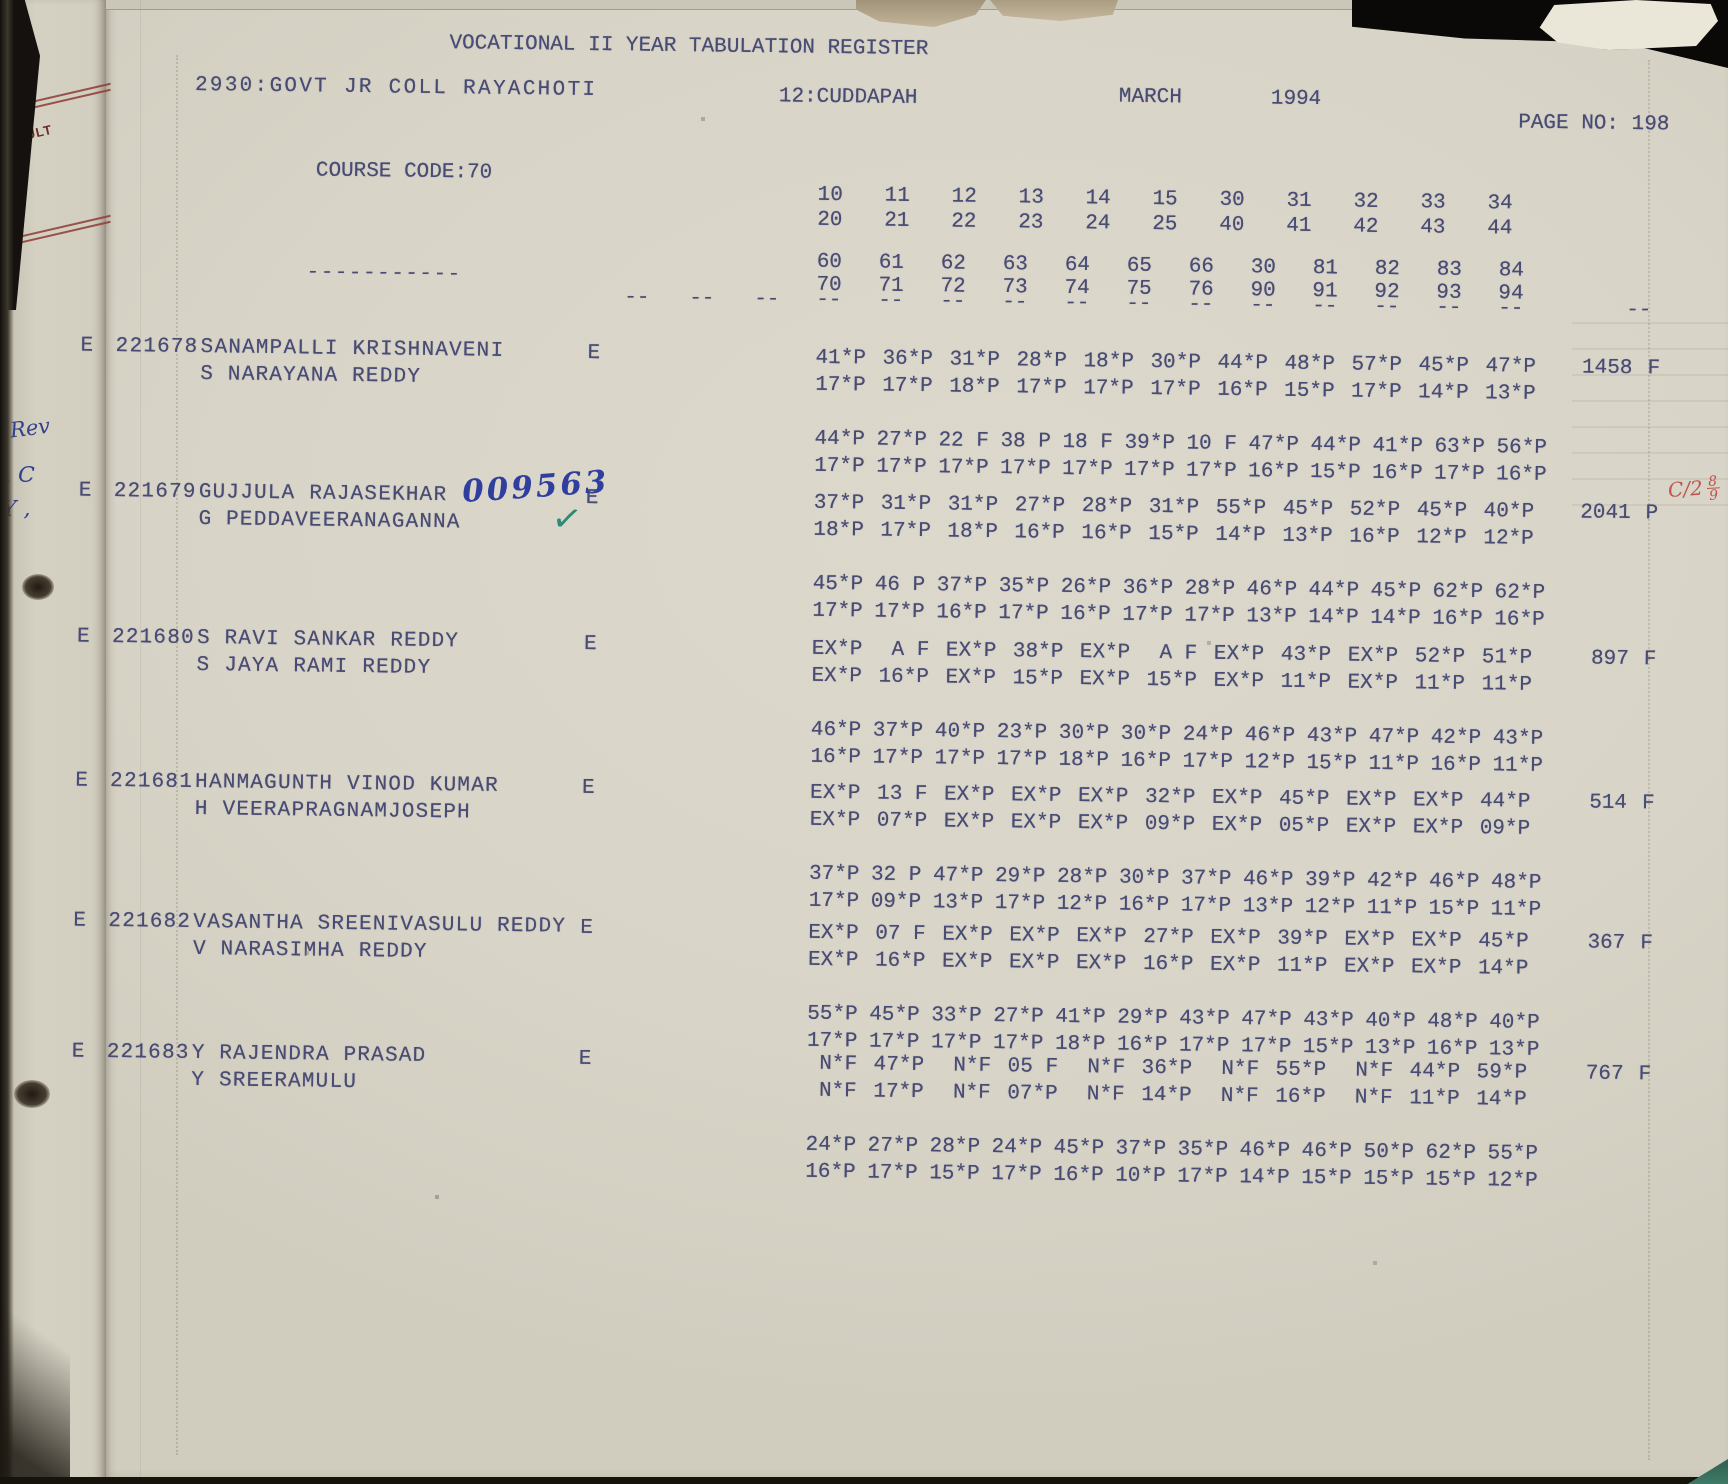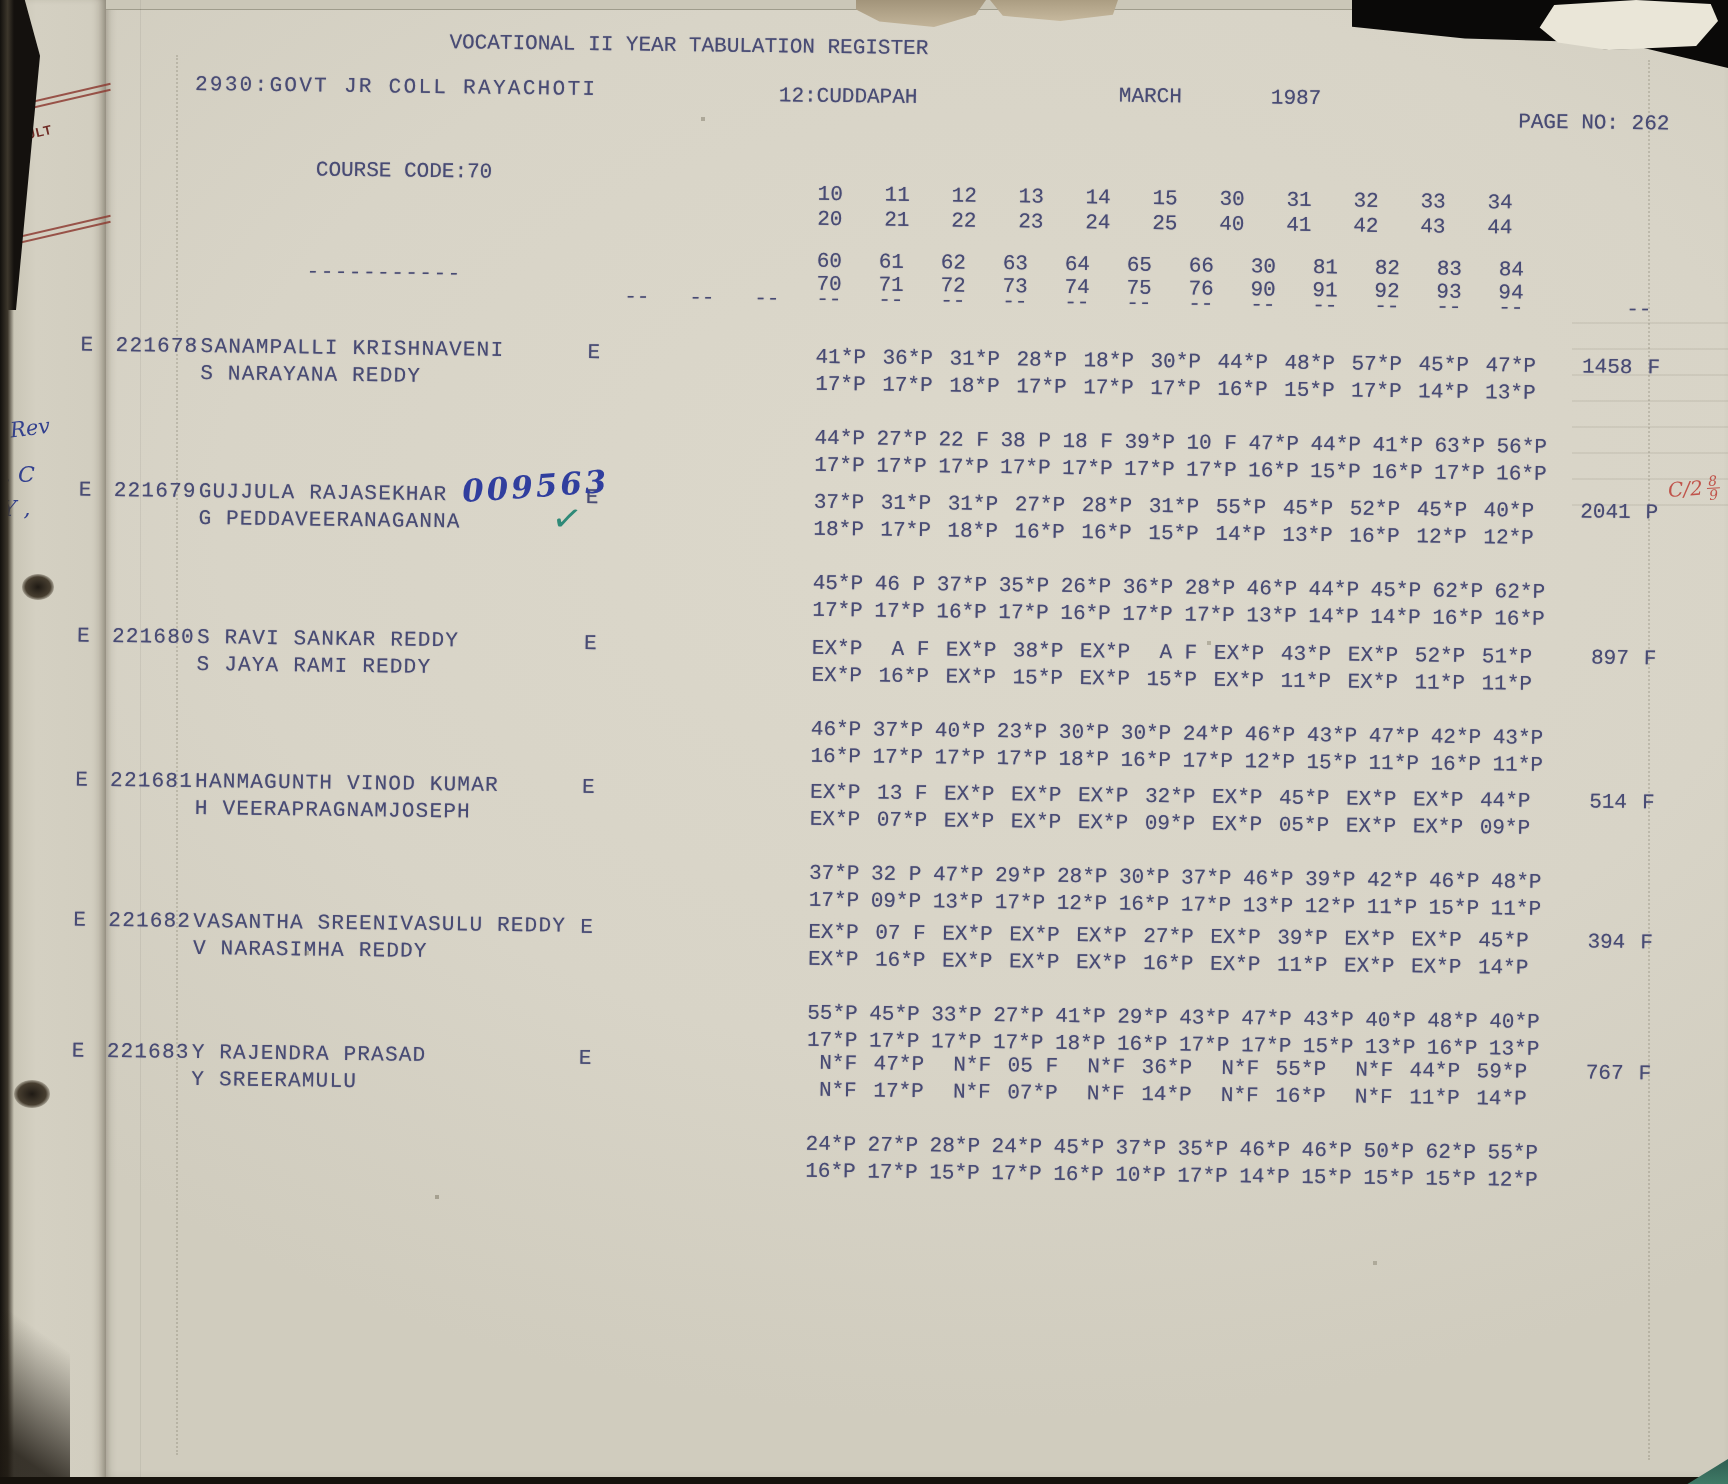--- a/index.html
+++ b/index.html
@@ -112,23 +112,23 @@
 
   <div class="left-dark-top"></div>
   <div class="left-edge"></div>
   <div class="left-dark-bottom"></div>
 
   <div class="typed">
     <div class="t" style="left:450px;top:27px;">VOCATIONAL II YEAR TABULATION REGISTER</div>
     <div class="t ls23" style="left:196px;top:72px;">2930:GOVT JR COLL RAYACHOTI</div>
     <div class="t" style="left:780px;top:76px;">12:CUDDAPAH</div>
     <div class="t" style="left:1120px;top:72px;">MARCH</div>
-    <div class="t" style="left:1272px;top:72px;">1987</div>
+    <div class="t" style="left:1272px;top:72px;">1994</div>
     <div class="t" style="left:1444px;top:70px;">
-      <span>PAGE NO:</span><span> </span><span>262</span>
+      <span>PAGE NO:</span><span> </span><span>198</span>
     </div>
     <div class="t" style="left:318px;top:156px;">COURSE CODE:70</div>
     <div class="t" style="left:310px;top:258px;letter-spacing:1.5px;">-----------</div>
     <div id="gen">
         <div class="t" style="left: 820px; top: 174px;"><span class="cell" style="width: 67px;">10</span><span class="cell" style="width: 67px;">11</span><span class="cell" style="width: 67px;">12</span><span class="cell" style="width: 67px;">13</span><span class="cell" style="width: 67px;">14</span><span class="cell" style="width: 67px;">15</span><span class="cell" style="width: 67px;">30</span><span class="cell" style="width: 67px;">31</span><span class="cell" style="width: 67px;">32</span><span class="cell" style="width: 67px;">33</span><span class="cell" style="width: 67px;">34</span></div>
         <div class="t" style="left: 820px; top: 199px;"><span class="cell" style="width: 67px;">20</span><span class="cell" style="width: 67px;">21</span><span class="cell" style="width: 67px;">22</span><span class="cell" style="width: 67px;">23</span><span class="cell" style="width: 67px;">24</span><span class="cell" style="width: 67px;">25</span><span class="cell" style="width: 67px;">40</span><span class="cell" style="width: 67px;">41</span><span class="cell" style="width: 67px;">42</span><span class="cell" style="width: 67px;">43</span><span class="cell" style="width: 67px;">44</span></div>
         <div class="t" style="left: 820px; top: 241px;"><span class="cell" style="width: 62px;">60</span><span class="cell" style="width: 62px;">61</span><span class="cell" style="width: 62px;">62</span><span class="cell" style="width: 62px;">63</span><span class="cell" style="width: 62px;">64</span><span class="cell" style="width: 62px;">65</span><span class="cell" style="width: 62px;">66</span><span class="cell" style="width: 62px;">30</span><span class="cell" style="width: 62px;">81</span><span class="cell" style="width: 62px;">82</span><span class="cell" style="width: 62px;">83</span><span class="cell" style="width: 62px;">84</span></div>
         <div class="t" style="left: 820px; top: 264px;"><span class="cell" style="width: 62px;">70</span><span class="cell" style="width: 62px;">71</span><span class="cell" style="width: 62px;">72</span><span class="cell" style="width: 62px;">73</span><span class="cell" style="width: 62px;">74</span><span class="cell" style="width: 62px;">75</span><span class="cell" style="width: 62px;">76</span><span class="cell" style="width: 62px;">90</span><span class="cell" style="width: 62px;">91</span><span class="cell" style="width: 62px;">92</span><span class="cell" style="width: 62px;">93</span><span class="cell" style="width: 62px;">94</span></div>
         <div class="t" style="left: 628px; top: 279px;"><span class="cell" style="width: 65px;">--</span><span class="cell" style="width: 65px;">--</span><span class="cell" style="width: 65px;">--</span></div>
         <div class="t" style="left: 820px; top: 279px;"><span class="cell" style="width: 62px;">--</span><span class="cell" style="width: 62px;">--</span><span class="cell" style="width: 62px;">--</span><span class="cell" style="width: 62px;">--</span><span class="cell" style="width: 62px;">--</span><span class="cell" style="width: 62px;">--</span><span class="cell" style="width: 62px;">--</span><span class="cell" style="width: 62px;">--</span><span class="cell" style="width: 62px;">--</span><span class="cell" style="width: 62px;">--</span><span class="cell" style="width: 62px;">--</span><span class="cell" style="width: 62px;">--</span></div>
@@ -179,21 +179,21 @@
         <div class="t" style="left: 1652px; top: 772px;">F</div>
         <div class="t" style="left: 85px; top: 909px;">E</div>
         <div class="t ls12" style="left: 120px; top: 909px;">221682</div>
         <div class="t ls12" style="left: 205px; top: 909px;">VASANTHA SREENIVASULU REDDY</div>
         <div class="t ls12" style="left: 205px; top: 936px;">V NARASIMHA REDDY</div>
         <div class="t" style="left: 592px; top: 910px;">E</div>
         <div class="t" style="left: 820px; top: 912px;"><span class="cell" style="width: 67px;">EX*P</span><span class="cell" style="width: 67px;">07 F</span><span class="cell" style="width: 67px;">EX*P</span><span class="cell" style="width: 67px;">EX*P</span><span class="cell" style="width: 67px;">EX*P</span><span class="cell" style="width: 67px;">27*P</span><span class="cell" style="width: 67px;">EX*P</span><span class="cell" style="width: 67px;">39*P</span><span class="cell" style="width: 67px;">EX*P</span><span class="cell" style="width: 67px;">EX*P</span><span class="cell" style="width: 67px;">45*P</span></div>
         <div class="t" style="left: 820px; top: 939px;"><span class="cell" style="width: 67px;">EX*P</span><span class="cell" style="width: 67px;">16*P</span><span class="cell" style="width: 67px;">EX*P</span><span class="cell" style="width: 67px;">EX*P</span><span class="cell" style="width: 67px;">EX*P</span><span class="cell" style="width: 67px;">16*P</span><span class="cell" style="width: 67px;">EX*P</span><span class="cell" style="width: 67px;">11*P</span><span class="cell" style="width: 67px;">EX*P</span><span class="cell" style="width: 67px;">EX*P</span><span class="cell" style="width: 67px;">14*P</span></div>
         <div class="t" style="left: 820px; top: 993px;"><span class="cell" style="width: 62px;">55*P</span><span class="cell" style="width: 62px;">45*P</span><span class="cell" style="width: 62px;">33*P</span><span class="cell" style="width: 62px;">27*P</span><span class="cell" style="width: 62px;">41*P</span><span class="cell" style="width: 62px;">29*P</span><span class="cell" style="width: 62px;">43*P</span><span class="cell" style="width: 62px;">47*P</span><span class="cell" style="width: 62px;">43*P</span><span class="cell" style="width: 62px;">40*P</span><span class="cell" style="width: 62px;">48*P</span><span class="cell" style="width: 62px;">40*P</span></div>
         <div class="t" style="left: 820px; top: 1020px;"><span class="cell" style="width: 62px;">17*P</span><span class="cell" style="width: 62px;">17*P</span><span class="cell" style="width: 62px;">17*P</span><span class="cell" style="width: 62px;">17*P</span><span class="cell" style="width: 62px;">18*P</span><span class="cell" style="width: 62px;">16*P</span><span class="cell" style="width: 62px;">17*P</span><span class="cell" style="width: 62px;">17*P</span><span class="cell" style="width: 62px;">15*P</span><span class="cell" style="width: 62px;">13*P</span><span class="cell" style="width: 62px;">16*P</span><span class="cell" style="width: 62px;">13*P</span></div>
-        <div class="t" style="left: 1583px; top: 912px;"><span class="num">394</span></div>
+        <div class="t" style="left: 1583px; top: 912px;"><span class="num">367</span></div>
         <div class="t" style="left: 1652px; top: 912px;">F</div>
         <div class="t" style="left: 85px; top: 1040px;">E</div>
         <div class="t ls12" style="left: 120px; top: 1040px;">221683</div>
         <div class="t ls12" style="left: 205px; top: 1040px;">Y RAJENDRA PRASAD</div>
         <div class="t ls12" style="left: 205px; top: 1067px;">Y SREERAMULU</div>
         <div class="t" style="left: 592px; top: 1041px;">E</div>
         <div class="t" style="left: 820px; top: 1043px;"><span class="cell" style="width: 67px;"> N*F</span><span class="cell" style="width: 67px;">47*P</span><span class="cell" style="width: 67px;"> N*F</span><span class="cell" style="width: 67px;">05 F</span><span class="cell" style="width: 67px;"> N*F</span><span class="cell" style="width: 67px;">36*P</span><span class="cell" style="width: 67px;"> N*F</span><span class="cell" style="width: 67px;">55*P</span><span class="cell" style="width: 67px;"> N*F</span><span class="cell" style="width: 67px;">44*P</span><span class="cell" style="width: 67px;">59*P</span></div>
         <div class="t" style="left: 820px; top: 1070px;"><span class="cell" style="width: 67px;"> N*F</span><span class="cell" style="width: 67px;">17*P</span><span class="cell" style="width: 67px;"> N*F</span><span class="cell" style="width: 67px;">07*P</span><span class="cell" style="width: 67px;"> N*F</span><span class="cell" style="width: 67px;">14*P</span><span class="cell" style="width: 67px;"> N*F</span><span class="cell" style="width: 67px;">16*P</span><span class="cell" style="width: 67px;"> N*F</span><span class="cell" style="width: 67px;">11*P</span><span class="cell" style="width: 67px;">14*P</span></div>
         <div class="t" style="left: 820px; top: 1124px;"><span class="cell" style="width: 62px;">24*P</span><span class="cell" style="width: 62px;">27*P</span><span class="cell" style="width: 62px;">28*P</span><span class="cell" style="width: 62px;">24*P</span><span class="cell" style="width: 62px;">45*P</span><span class="cell" style="width: 62px;">37*P</span><span class="cell" style="width: 62px;">35*P</span><span class="cell" style="width: 62px;">46*P</span><span class="cell" style="width: 62px;">46*P</span><span class="cell" style="width: 62px;">50*P</span><span class="cell" style="width: 62px;">62*P</span><span class="cell" style="width: 62px;">55*P</span></div>
         <div class="t" style="left: 820px; top: 1151px;"><span class="cell" style="width: 62px;">16*P</span><span class="cell" style="width: 62px;">17*P</span><span class="cell" style="width: 62px;">15*P</span><span class="cell" style="width: 62px;">17*P</span><span class="cell" style="width: 62px;">16*P</span><span class="cell" style="width: 62px;">10*P</span><span class="cell" style="width: 62px;">17*P</span><span class="cell" style="width: 62px;">14*P</span><span class="cell" style="width: 62px;">15*P</span><span class="cell" style="width: 62px;">15*P</span><span class="cell" style="width: 62px;">15*P</span><span class="cell" style="width: 62px;">12*P</span></div>

